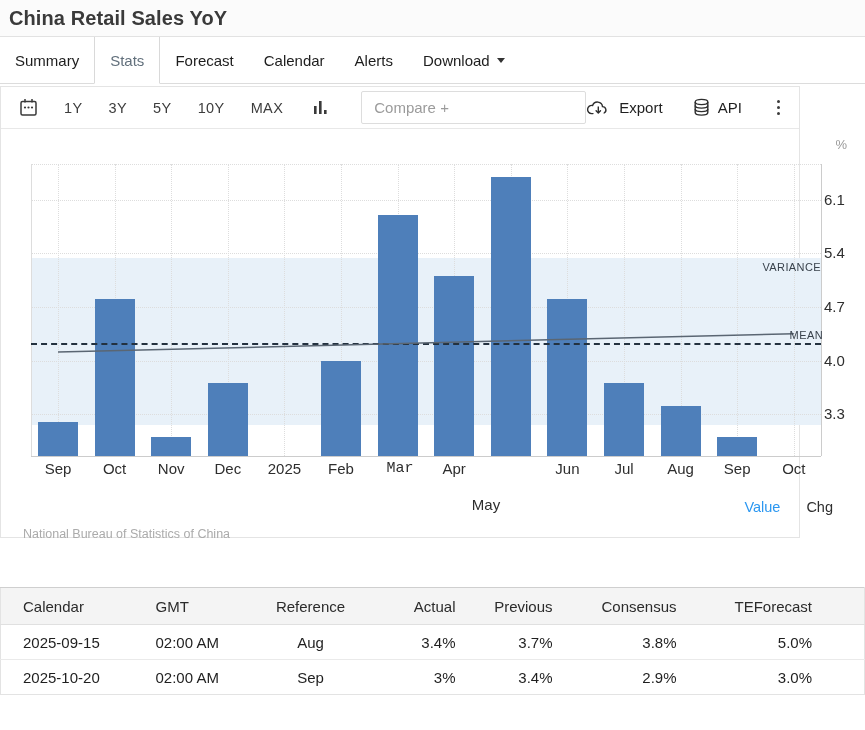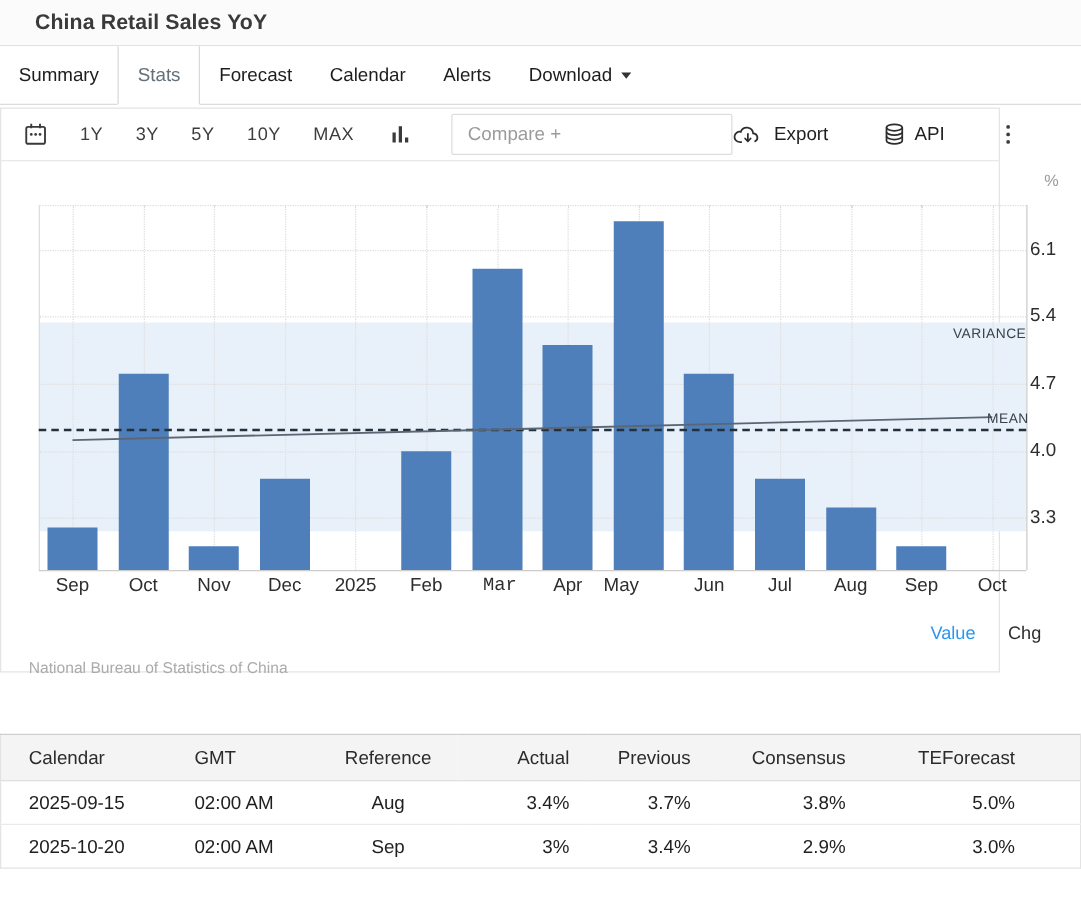--- a/index.html
+++ b/index.html
@@ -10,21 +10,21 @@
     overflow: hidden;
   }
   .page { width: 865px; }
 
   
   .title-bar {
     height: 37px; background: #fbfbfb;
     border-bottom: 1px solid #e2e2e2;
     display: flex; align-items: center; padding-left: 9px;
   }
-  .title-bar h1 { font-size: 17px; font-weight: 700; color: #3a3a3a; letter-spacing: 0.1px; margin-left: 19px; }
+  .title-bar h1 { font-size: 20px; font-weight: 700; color: #3a3a3a; letter-spacing: 0.1px; }
 
   
   .tabs {
     height: 47px; display: flex; align-items: stretch;
     border-bottom: 1px solid #dcdcdc; background: #fff;
   }
   .tab {
     display: flex; align-items: center; padding: 0 15px;
     font-size: 15px; color: #1d1d1d; cursor: pointer; position: relative;
   }
@@ -55,21 +55,21 @@
     background: none; border: none; font-family: inherit;
   }
   .barchart-btn { margin-left: 30px; }
   .compare-input {
     margin-left: 32px; width: 270px; height: 33px;
     border: 1px solid #ddd; border-radius: 2px;
     font-size: 15px; color: #444; padding: 0 12px;
     font-family: inherit; outline: none;
   }
   .compare-input::placeholder { color: #9b9b9b; }
-  .toolbar-right { margin-left: auto; display: flex; align-items: center; gap: 44px; }
+  .toolbar-right { margin-left: auto; display: flex; align-items: center; gap: 30px; }
   .tool-label-btn {
     display: flex; align-items: center; gap: 8px; cursor: pointer;
     font-size: 15px; color: #1f1f1f; background: none; border: none; font-family: inherit;
   }
   .kebab { display: flex; flex-direction: column; gap: 2.5px; padding: 3px 5px; cursor: pointer; }
   .kebab span { width: 3.5px; height: 3.5px; border-radius: 50%; background: #3c3c3c; }
 
   
   #chart { position: absolute; left: 0; top: 42px; width: 863px; height: 408px; }
   .unit-label { position: absolute; top: 8px; right: 17px; font-size: 13px; color: #9a9a9a; }
@@ -229,21 +229,21 @@
         <div class="bar" title="Feb: 4%" style="left: 320px; width: 40px; top: 231.5px; height: 95.5px; background: rgb(78, 127, 186);"></div>
         <div class="x-tick" style="left: 311px;">Feb</div>
         <div class="gridline-v" style="left: 396.6px;"></div>
         <div class="bar" title="Mar: 5.9%" style="left: 376.6px; width: 40px; top: 86.283px; height: 240.717px; background: rgb(78, 127, 186);"></div>
         <div class="x-tick" style="left: 370px; font-family: Liberation Mono, monospace;">Mar</div>
         <div class="gridline-v" style="left: 453.2px;"></div>
         <div class="bar" title="Apr: 5.1%" style="left: 433.2px; width: 40px; top: 147.427px; height: 179.573px; background: rgb(78, 127, 186);"></div>
         <div class="x-tick" style="left: 424.2px;">Apr</div>
         <div class="gridline-v" style="left: 509.8px;"></div>
         <div class="bar" title="May: 6.4%" style="left: 489.8px; width: 40px; top: 48.068px; height: 278.932px; background: rgb(78, 127, 186);"></div>
-        <div class="x-tick" style="left: 467px;">May</div>
+        <div class="x-tick" style="left: 456px; margin-top: 36px;">May</div>
         <div class="gridline-v" style="left: 566.4px;"></div>
         <div class="bar" title="Jun: 4.8%" style="left: 546.4px; width: 40px; top: 170.356px; height: 156.644px; background: rgb(78, 127, 186);"></div>
         <div class="x-tick" style="left: 537.4px;">Jun</div>
         <div class="gridline-v" style="left: 623px;"></div>
         <div class="bar" title="Jul: 3.7%" style="left: 603px; width: 40px; top: 254.429px; height: 72.571px; background: rgb(78, 127, 186);"></div>
         <div class="x-tick" style="left: 594px;">Jul</div>
         <div class="gridline-v" style="left: 679.6px;"></div>
         <div class="bar" title="Aug: 3.4%" style="left: 659.6px; width: 40px; top: 277.358px; height: 49.642px; background: rgb(78, 127, 186);"></div>
         <div class="x-tick" style="left: 650.6px;">Aug</div>
         <div class="gridline-v" style="left: 736.2px;"></div>

